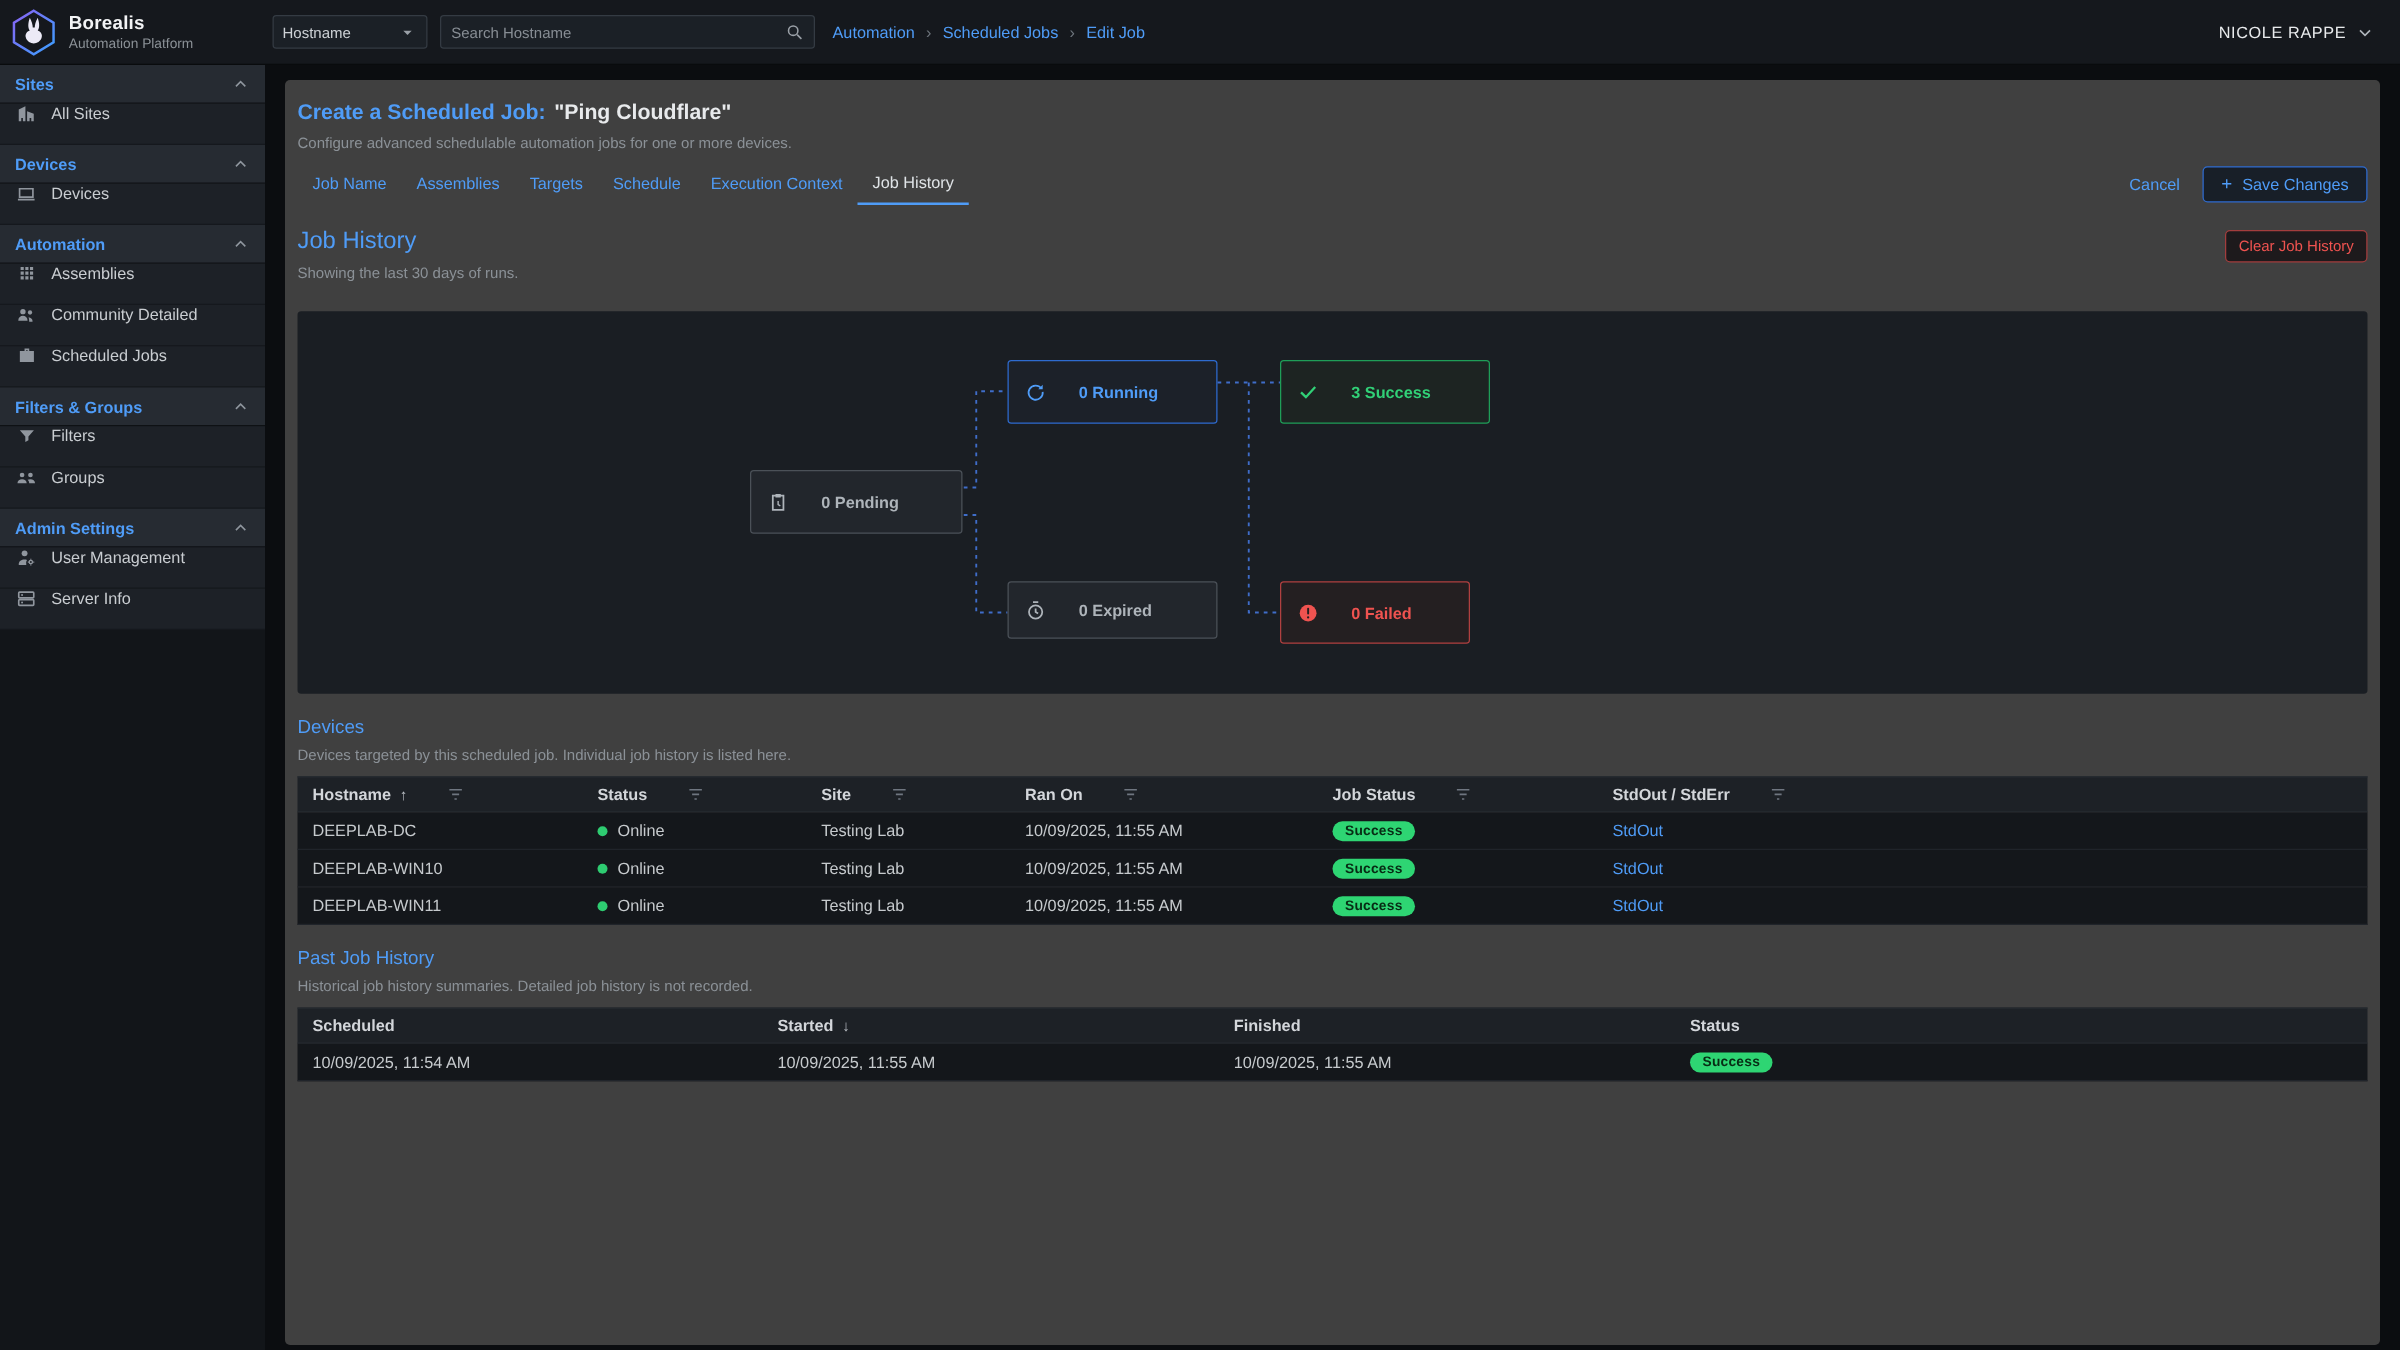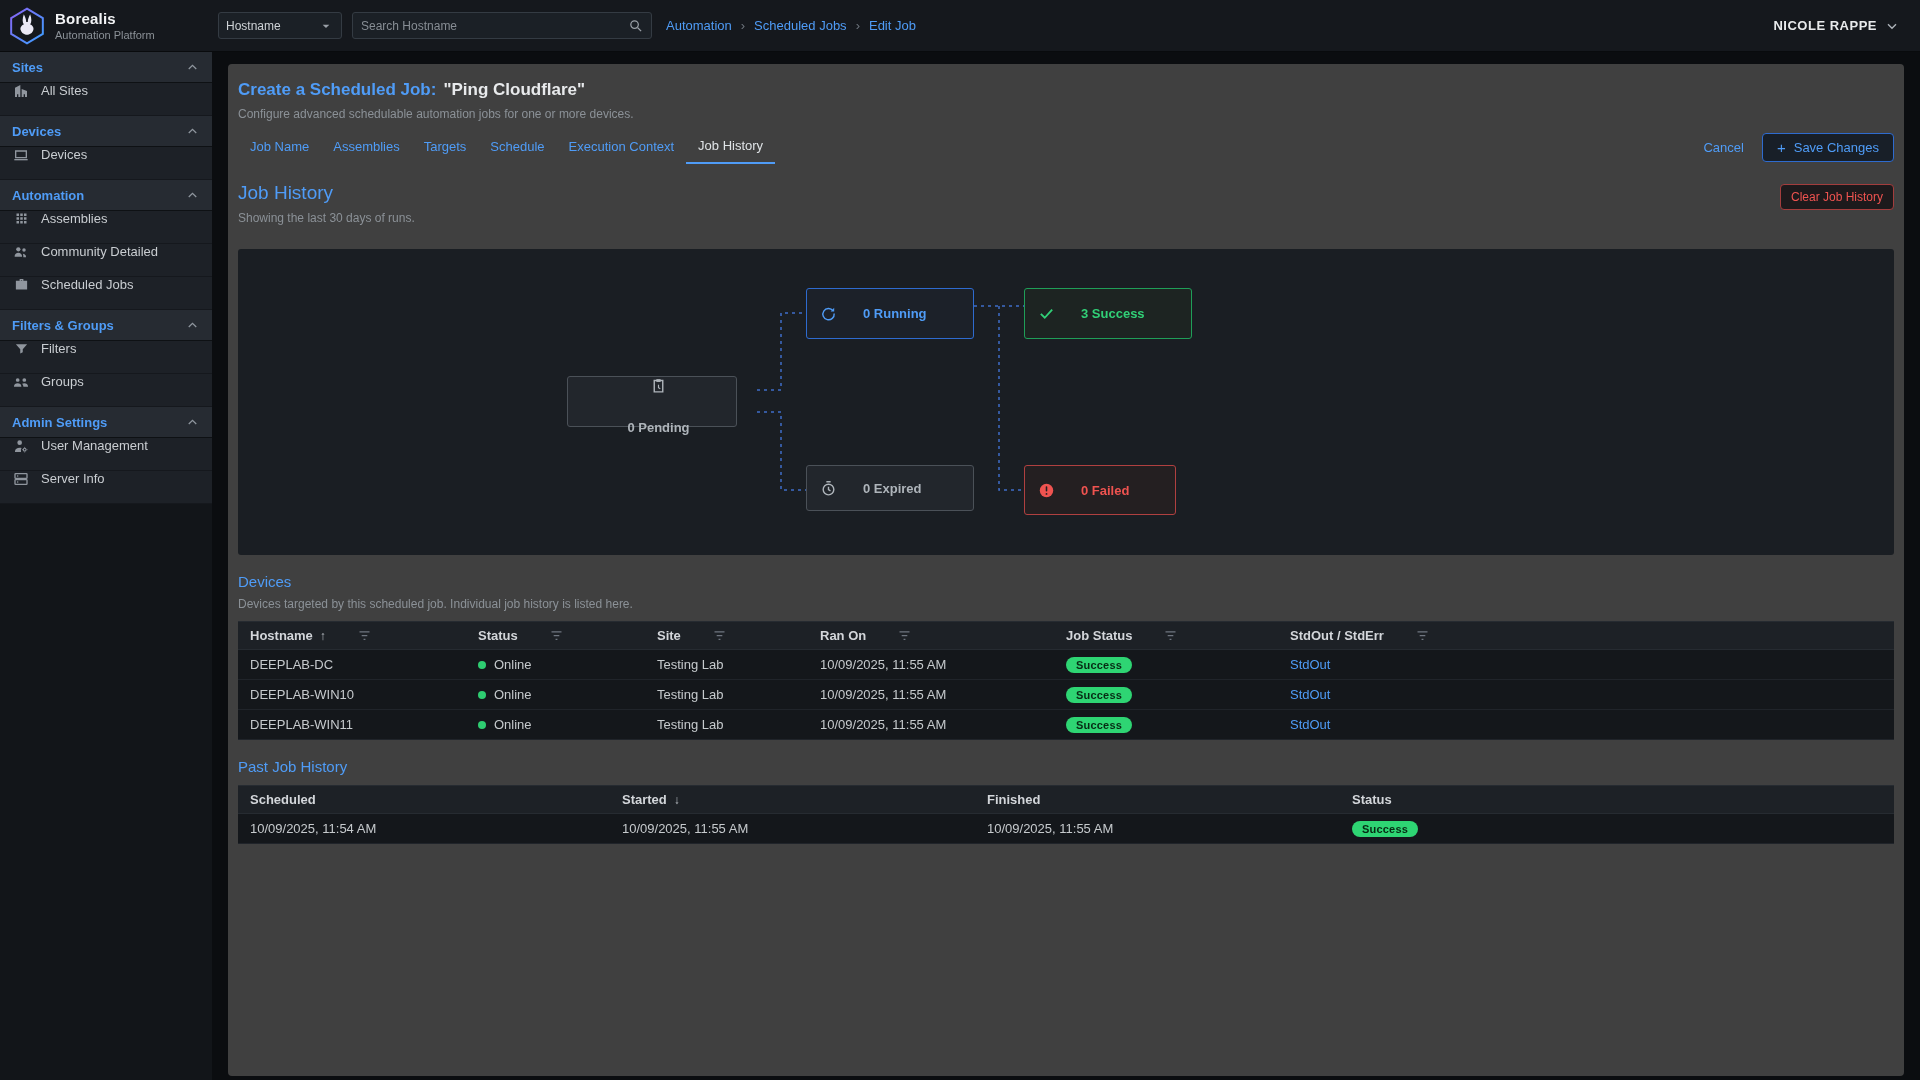--- a/index.html
+++ b/index.html
@@ -16,21 +16,21 @@
             display:flex; align-items:center; justify-content:space-between; padding:0 7px; font-size:12px; color:#ced2d6; cursor:pointer; }
   .select .caret { color:#9aa0a7; display:flex; }
   .search { margin-left:10px; width:300px; height:27px; background:#1b2026; border:1px solid #343b43; border-radius:3px;
             display:flex; align-items:center; padding:0 8px; }
   .search input { flex:1; background:transparent; border:none; outline:none; color:#ced2d6; font-size:12px; font-family:"Liberation Sans",sans-serif; }
   .search input::placeholder { color:#878d94; }
   .search .sicon { color:#9aa0a7; display:flex; }
   .crumbs { margin-left:14px; display:flex; align-items:center; font-size:13px; gap:9px; }
   .crumb { color:#4f9cf7; cursor:pointer; }
   .crumb-sep { color:#6d747c; }
-  .user { margin-left:auto; margin-right:20px; display:flex; align-items:center; gap:7px; font-size:13px; font-weight:bold;
+  .user { margin-left:auto; margin-right:20px; display:flex; align-items:center; gap:7px; font-size:13px; font-weight:normal;
           letter-spacing:.5px; color:#e8eaec; cursor:pointer; }
   .user .uchev { color:#aeb4ba; display:flex; }
 
   
   .shell { display:flex; flex:1; min-height:0; }
 
   
   .sidebar { width:212px; flex:0 0 212px; background:#121519; display:flex; flex-direction:column; }
   .sb-header { height:31px; background:#262b32; display:flex; align-items:center; justify-content:space-between;
                padding:0 12px; cursor:pointer; border-bottom:1px solid #0e1114; }
@@ -60,21 +60,21 @@
   .jh-head { margin-top:18px; display:flex; align-items:flex-start; justify-content:space-between; }
   .h-blue-lg { color:#4f9cf7; font-size:19px; font-weight:normal; }
   .sub { margin-top:7px; font-size:12px; color:#8b9197; }
   .btn-clear { background:#1d1a1c; border:1px solid #a33d3d; color:#ef5350; font-size:12px; border-radius:4px;
                padding:5px 10px; cursor:pointer; font-family:inherit; margin-top:2px; }
   .flow { margin-top:24px; position:relative; height:306px; background:#1a1e23; border-radius:3px; }
   .flow svg.conn { position:absolute; left:0; top:0; }
   .node { position:absolute; display:flex; align-items:center; gap:26px; padding-left:13px; width:170px; height:51px;
           background:#22262c; border:1px solid #4b5158; border-radius:3px; font-size:13px; font-weight:bold; color:#aeb4ba; }
   .node .nicon { display:flex; }
-  .node.pending { left:329px; top:127px;flex-direction:column; }
+  .node.pending { left:362px; top:127px; }
   .node.running { left:568px; top:39px;  width:168px; border-color:#2e6bcf; color:#4f9cf7; background:#1c2129; }
   .node.success { left:786px; top:39px;  width:168px; border-color:#1f9e58; color:#31d077; background:#1d2422; }
   .node.expired { left:568px; top:216px; width:168px; height:46px; }
   .node.failed  { left:786px; top:216px; width:152px; height:50px; border-color:#b04040; color:#ef5350; background:#241f21; }
 
   
   .h-blue { color:#4f9cf7; font-size:15px; font-weight:normal; }
   .sec { margin-top:18px; }
   .table { margin-top:10px; }
   .thead { display:grid; grid-template-columns:228px 179px 163px 246px 224px 1fr; background:#1d2126; height:29px;
@@ -474,20 +474,21 @@
                 </div>
               <div class="td">
                   <span class="link">StdOut</span>
                 </div>
             </div>
           </div>
         </section>
 
         <section class="sec">
           <h3 class="h-blue">Past Job History</h3>
+          <p class="sub">Historical job history summaries. Detailed job history is not recorded.</p>
 
           <div class="table">
             <div class="thead past">
               <div class="th">
                 <span>Scheduled</span>
               </div>
               <div class="th">
                 <span>Started</span>
                 <span class="sort">↓</span>
               </div>

